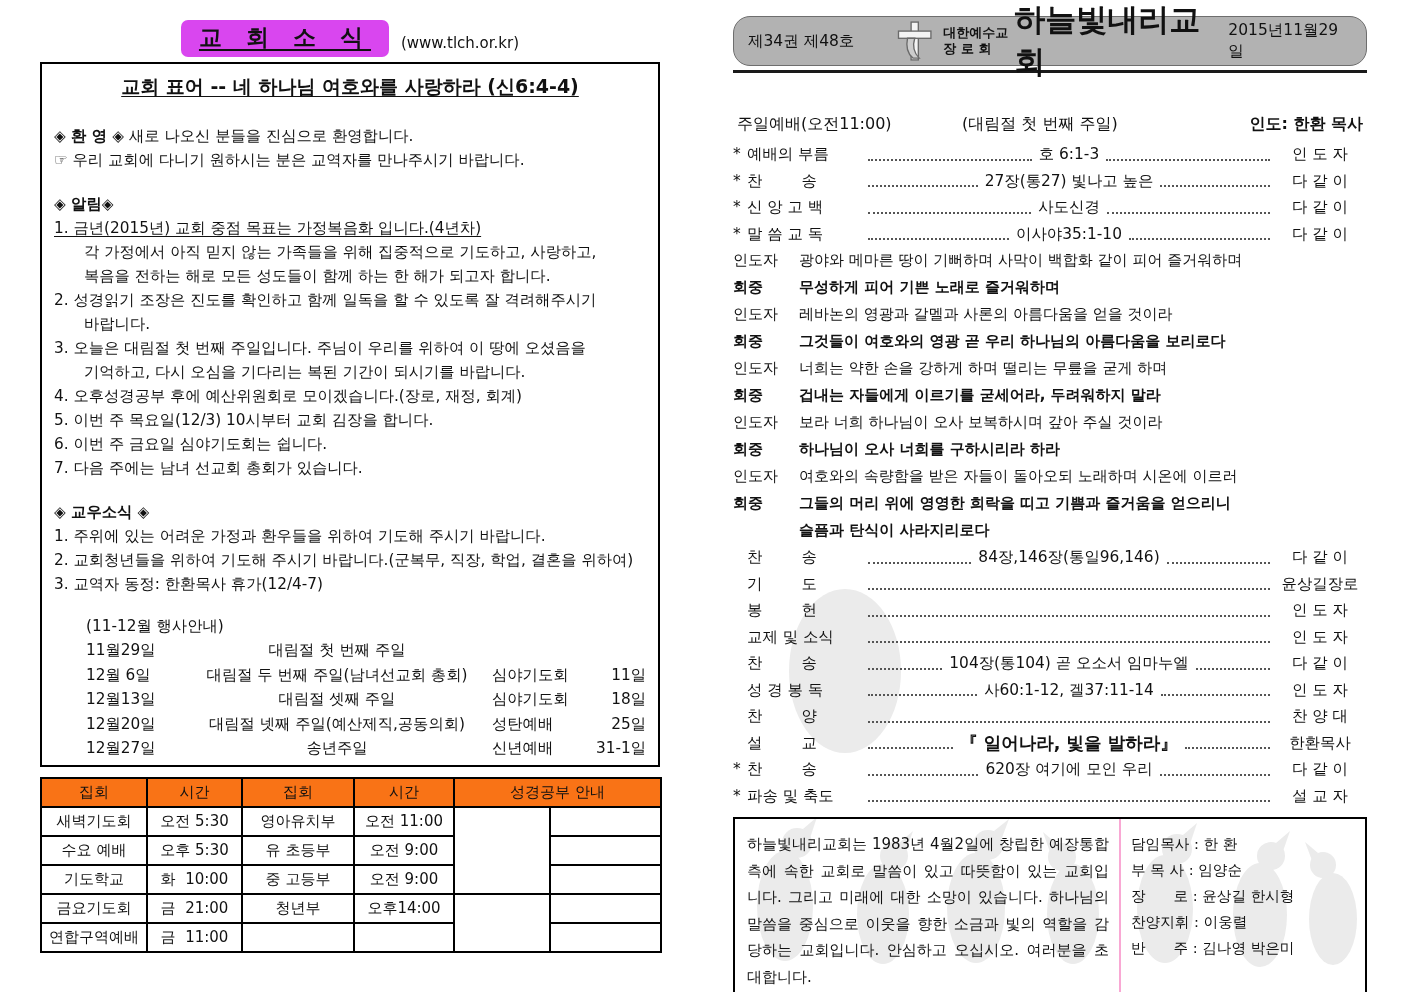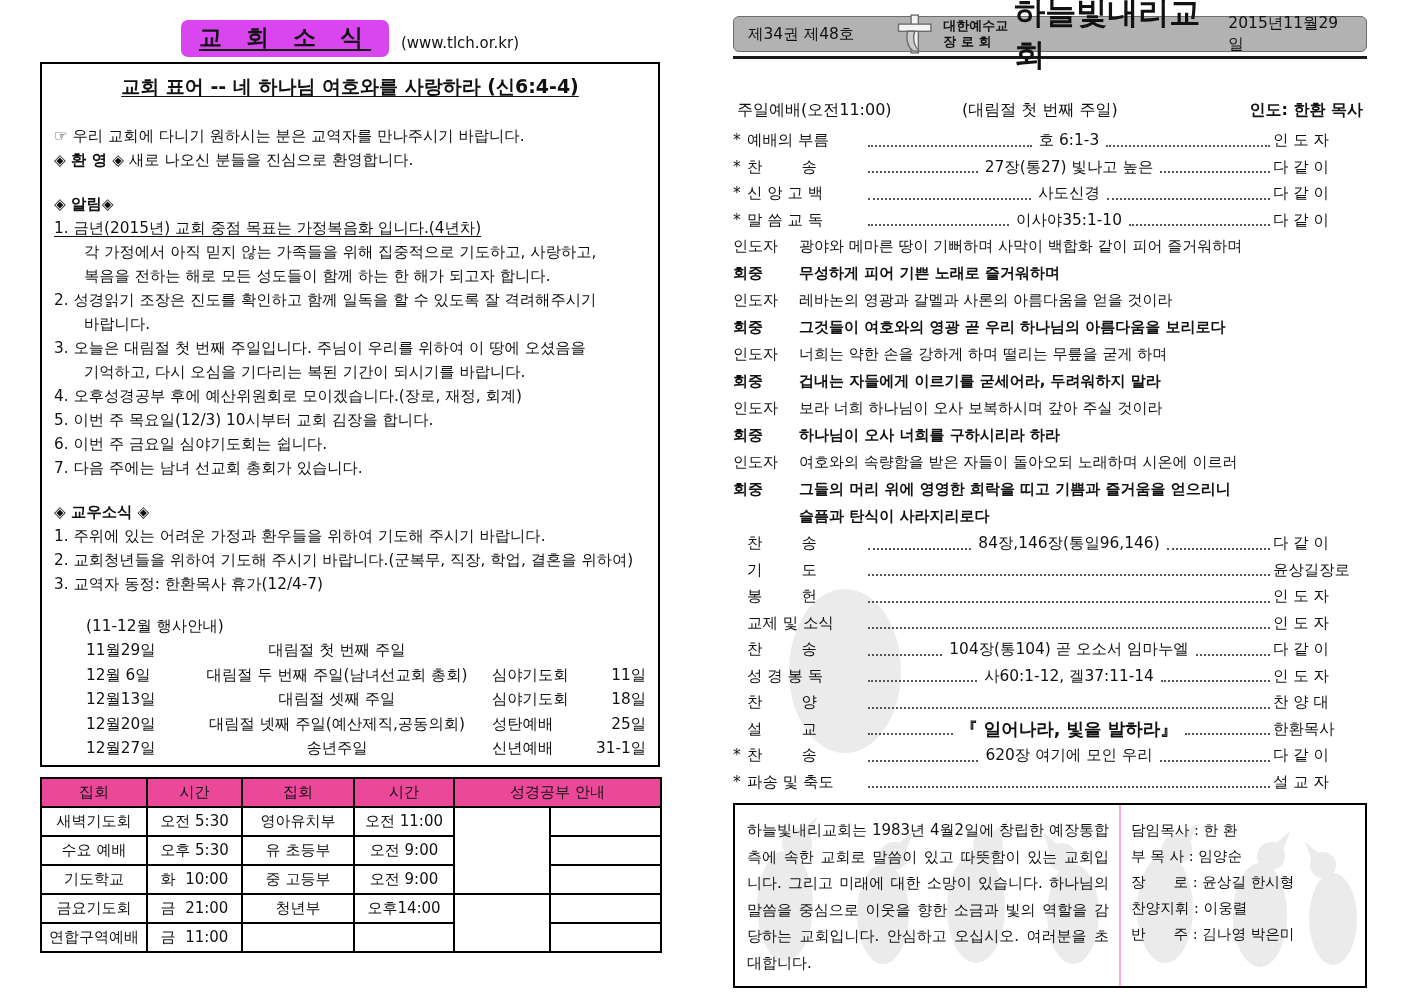--- a/index.html
+++ b/index.html
@@ -31,45 +31,45 @@
   .ev-row{display:flex;font-size:15.3px;line-height:24.5px;}
   .ev-date{width:96px;white-space:pre;}
   .ev-title{flex:1;text-align:center;white-space:pre;}
   .ev-extra{width:96px;white-space:pre;}
   .ev-day{width:58px;text-align:right;white-space:pre;}
   table.schedule{border-collapse:collapse;width:620px;margin-top:10px;table-layout:fixed;}
   table.schedule th,table.schedule td{
     border:2px solid #000;font-size:15px;text-align:center;
     height:27px;padding:0 2px;white-space:pre;font-weight:normal;
   }
-  table.schedule th{background:#ec4899;}
+  table.schedule th{background:#f97316;}
 
   
   #right-page{left:733px;top:16px;width:634px;}
   .rp-content{position:relative;z-index:1;}
   .watermark{position:absolute;left:0;top:545px;z-index:0;}
   .masthead{
     display:flex;align-items:center;background:#b2b2b2;border:1px solid #6e6e6e;
-    border-radius:6px;height:36px;padding:0 14px;box-sizing:border-box;
+    border-radius:17px;height:50px;padding:0 14px;box-sizing:border-box;
   }
   .mh-volume{font-size:15.5px;width:148px;}
   .mh-denom{font-size:13px;font-weight:bold;line-height:16px;margin:0 6px 0 8px;white-space:pre;}
   .mh-church{font-size:31px;font-weight:bold;letter-spacing:0px;}
   .mh-date{font-size:15.5px;margin-left:auto;}
   .mh-rule{border-top:3px solid #1a1a1a;margin-top:4px;}
   .service-line{display:flex;margin:9px 4px 6px 4px;font-size:16px;align-items:baseline;}
   .sv-title{width:225px;margin-top:32px;}
   .sv-season{flex:1;text-align:left;}
   .sv-leader{font-weight:bold;}
   .lit{display:flex;align-items:flex-end;font-size:15.4px;line-height:26.5px;}
   .lit .star{width:14px;}
   .lit .l-left{width:118px;white-space:pre;}
   .lit .l-center{white-space:pre;padding:0 4px;}
   .lit .l-center.big{font-weight:bold;font-size:17.5px;}
-  .lit .l-right{width:94px;text-align:left;white-space:pre;}
+  .lit .l-right{width:94px;text-align:center;white-space:pre;}
   .leader{flex:1;border-bottom:2px dotted #555;margin:0 3px 7px 3px;height:1px;}
   .reading{display:flex;font-size:15px;line-height:27px;justify-content:flex-end;}
   .reading .role{width:66px;white-space:pre;}
   .reading .rtext{flex:1;white-space:pre-wrap;}
   .reading.resp{font-weight:bold;}
   .intro-wrap{display:flex;border:2px solid #000;margin-top:8px;background:transparent;}
   .intro-left{flex:1;padding:12px 10px 10px 12px;font-size:15px;line-height:26.5px;text-align:justify;}
   .intro-right{width:246px;border-left:2px solid #f9a8d4;padding:12px 6px 10px 10px;box-sizing:border-box;
     font-size:14.6px;line-height:26px;}
   .staff-line{white-space:pre;}
@@ -80,22 +80,22 @@
 
 <div class="page" id="left-page">
   <div class="lp-header">
     <span class="title-badge">교 회 소 식</span>
     <span class="url">(www.tlch.or.kr)</span>
   </div>
 
   <div class="main-box">
     <div class="motto"><span>교회 표어 -- 네 하나님 여호와를 사랑하라 (신6:4-4)</span></div>
 
+    <div class="bline"><span class="bold">◈ 환 영 ◈</span> <span>새로 나오신 분들을 진심으로 환영합니다.</span></div>
     <div class="bline">☞ 우리 교회에 다니기 원하시는 분은 교역자를 만나주시기 바랍니다.</div>
-    <div class="bline"><span class="bold">◈ 환 영 ◈</span> <span>새로 나오신 분들을 진심으로 환영합니다.</span></div>
 
     <div class="gap-m"></div>
     <div class="bline bold">◈ 알림◈</div>
     <div class="bline uline">1. 금년(2015년) 교회 중점 목표는 가정복음화 입니다.(4년차)</div>
     <div class="bline indent">각 가정에서 아직 믿지 않는 가족들을 위해 집중적으로 기도하고, 사랑하고,</div>
     <div class="bline indent">복음을 전하는 해로 모든 성도들이 함께 하는 한 해가 되고자 합니다.</div>
     <div class="bline">2. 성경읽기 조장은 진도를 확인하고 함께 일독을 할 수 있도록 잘 격려해주시기</div>
     <div class="bline indent">바랍니다.</div>
     <div class="bline">3. 오늘은 대림절 첫 번째 주일입니다. 주님이 우리를 위하여 이 땅에 오셨음을</div>
     <div class="bline indent">기억하고, 다시 오심을 기다리는 복된 기간이 되시기를 바랍니다.</div>

